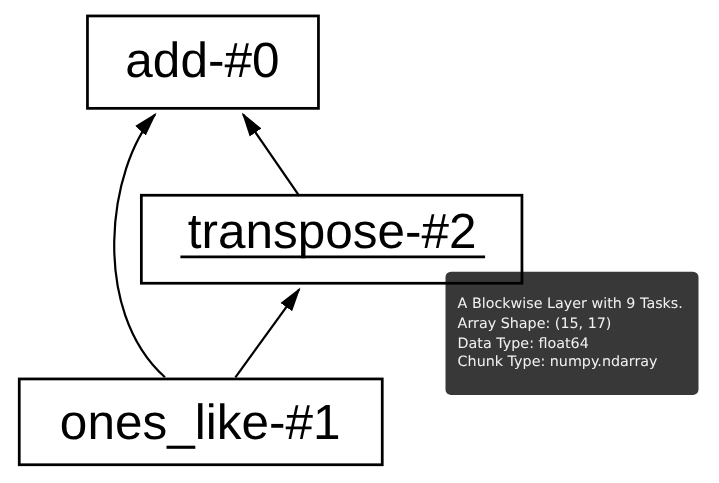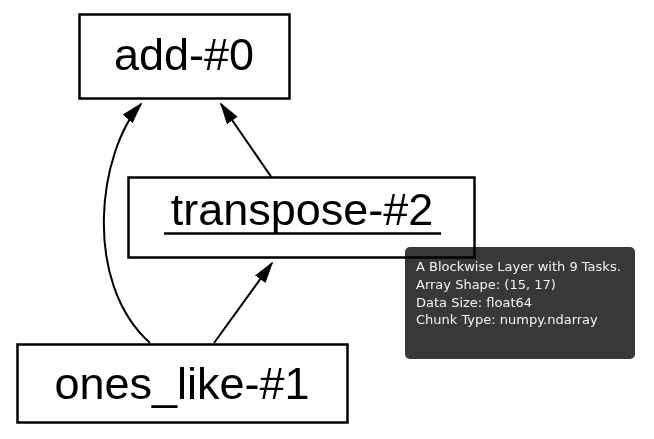--- a/index.html
+++ b/index.html
@@ -38,37 +38,37 @@
   }
   #tooltip {
     position: absolute;
     left: 405px;
     top: 247px;
     width: 230px;
     height: 112px;
     box-sizing: border-box;
     z-index: 1;
     border-radius: 5px;
-    padding: 11px 10px 10px 11px;
+    padding: 21px 10px 10px 11px;
     font-family: "DejaVu Sans", sans-serif;
     font-size: 13px;
     line-height: 17.8px;
     letter-spacing: 0px;
     white-space: nowrap;
   }
 </style>
 </head>
 <body>
 
 <div id="stage" style="background: rgb(255, 255, 255);">
 
   <div id="tooltip" style="background: rgb(56, 56, 56); color: rgb(242, 242, 242);">
     <div>A Blockwise Layer with 9 Tasks.</div>
     <div>Array Shape: (15, 17)</div>
-    <div>Data Size: float64</div>
+    <div>Data Type: float64</div>
     <div>Chunk Type: numpy.ndarray</div>
   </div>
 
   <svg id="graph-svg" width="654" height="439" viewBox="0 0 654 439">
     <defs>
       <marker id="arrowhead" markerUnits="userSpaceOnUse" markerWidth="26" markerHeight="18" refX="20" refY="9" orient="auto">
         <path d="M0,2.5 L22,9 L0,15.5 Z" fill="#000000"></path>
       </marker>
     </defs>
 

